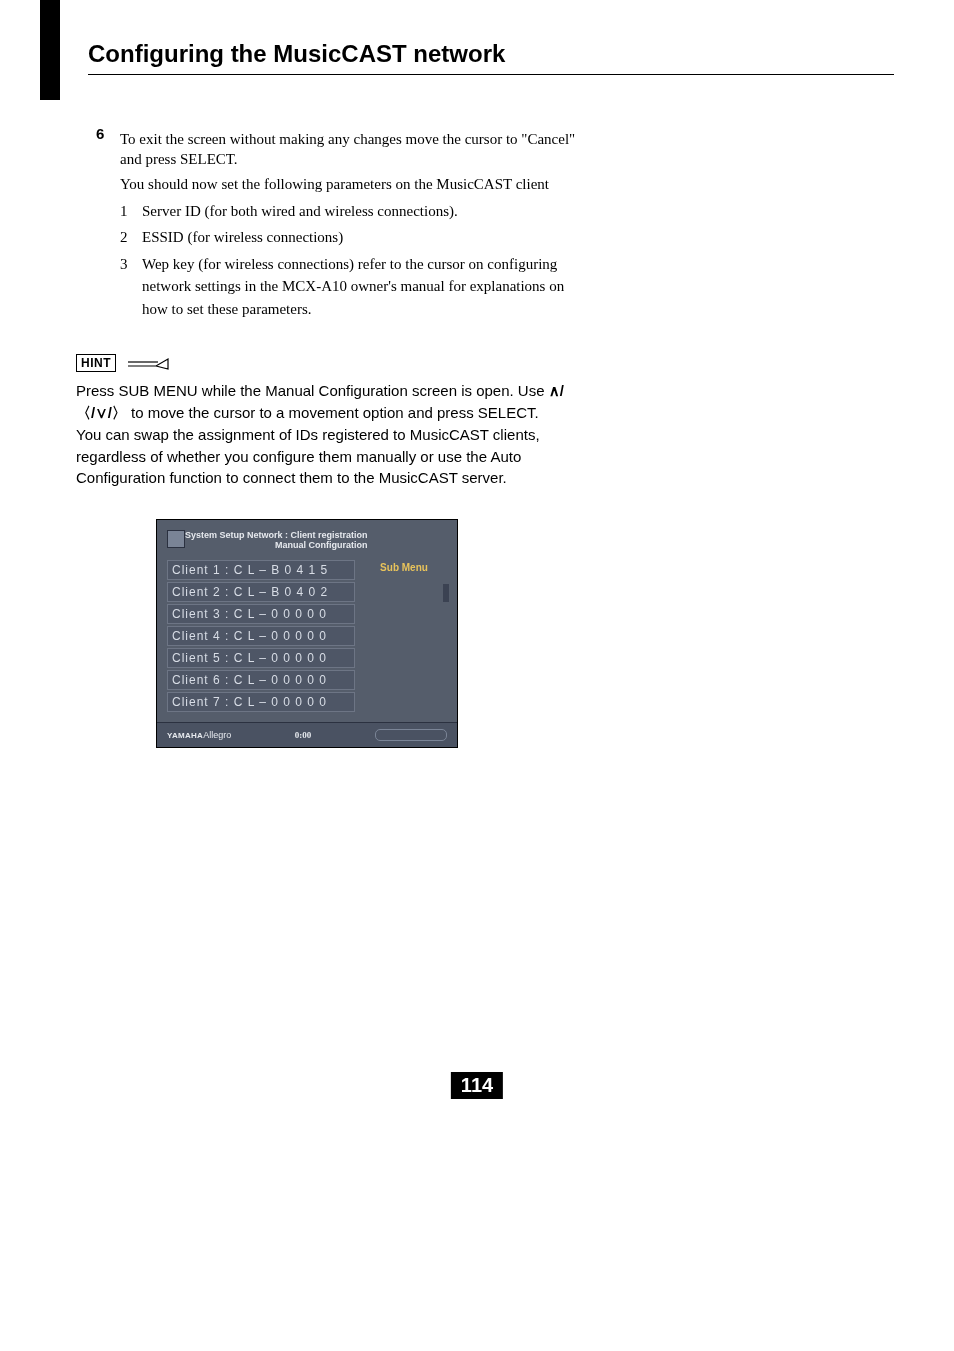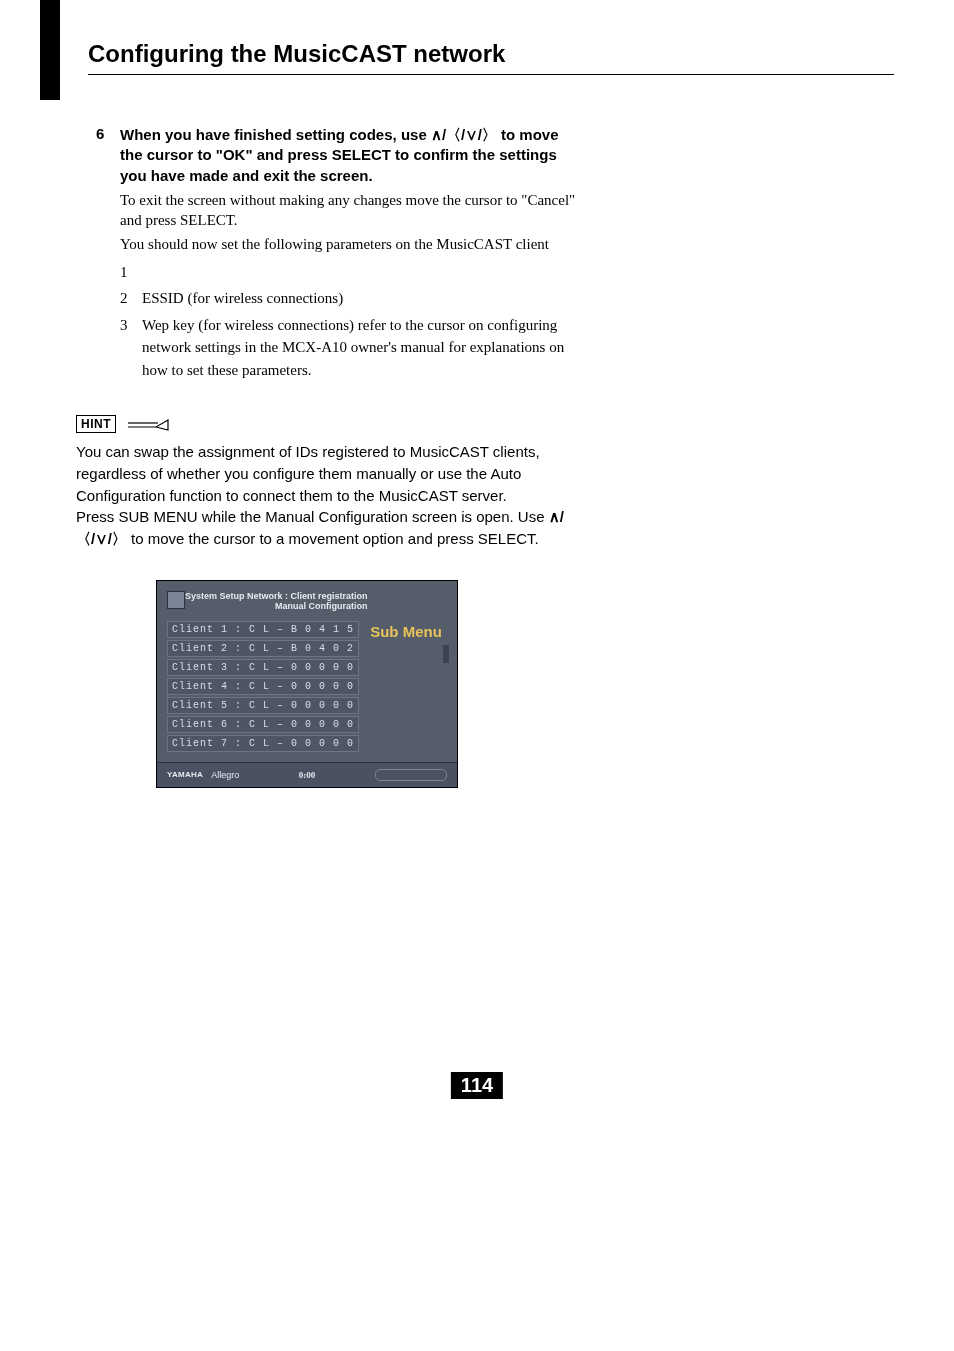--- a/index.html
+++ b/index.html
@@ -22,57 +22,55 @@
   .hint-box{font-family:Helvetica,Arial,sans-serif;font-weight:bold;font-size:12px;border:1px solid #000;padding:1px 4px;letter-spacing:0.5px;}
   .hint-text{font-family:Helvetica,Arial,sans-serif;font-size:15px;line-height:1.45;}
   
   .shot{margin:30px 0 0 80px;width:300px;background:#555d6b;border:1px solid #000;position:relative;font-family:Helvetica,Arial,sans-serif;color:#e6e9ee;font-size:9px;}
   .shot-inner{padding:10px 10px 8px 10px;border-bottom:1px solid #2b3140;}
   .bc{display:flex;align-items:flex-start;margin-bottom:10px;}
   .bc-icon{width:16px;height:16px;background:#7a8496;border:1px solid #2b3140;flex:none;}
   .bc-text{font-weight:bold;}
   .panel-row{display:flex;gap:6px;}
   .client-col{flex:1;}
-  .client-row{border:1px solid #6d7585;background:#4e5666;padding:2px 4px;margin-bottom:2px;font-family:Liberation Mono, monospace;letter-spacing:1px;font-size:10px;color:#d8dde6;white-space:nowrap;}
+  .client-row{border:1px solid #6d7585;background:#4e5666;padding:2px 4px;margin-bottom:2px;font-family:Liberation Sans, sans-serif;letter-spacing:1px;font-size:12px;color:#d8dde6;white-space:nowrap;}
   .menu-col{width:86px;}
-  .menu-head{color:#e8c35b;font-weight:bold;text-align:center;font-size:15px;margin:2px 0 4px 0;}
+  .menu-head{color:#e8c35b;font-weight:bold;text-align:center;font-size:10px;margin:2px 0 4px 0;}
   .menu-box{border:1px solid #6d7585;background:#4e5666;}
   .menu-item{padding:2px 4px;font-size:8.5px;color:#d8dde6;}
   .menu-item.sel{background:#6a94c7;color:#fff;border:1px solid #bcd2ee;margin:-1px;}
   .menu-scroll{position:absolute;right:8px;top:64px;width:6px;height:18px;background:#3b4252;}
   .shot-foot{display:flex;align-items:center;justify-content:space-between;padding:6px 10px;background:#4a5262;}
-  .foot-left{display:flex;align-items:center;gap:8px;}
+  .foot-left{display:flex;align-items:center;}
   .foot-logo{font-weight:bold;font-size:8px;letter-spacing:0.3px;}
   .foot-mid{font-weight:bold;font-size:9px;font-family:Liberation Serif, serif;}
   .foot-pill{width:70px;height:10px;border:1px solid #7a8496;border-radius:5px;}
   
   .pagenum{position:absolute;left:50%;transform:translateX(-50%);bottom:64px;background:#000;color:#fff;font-family:Helvetica,Arial,sans-serif;font-weight:bold;font-size:20px;padding:2px 10px;}
   svg{display:block;}
 </style>
 </head>
 <body>
 
 <div class="page">
   <div class="side-tab"></div>
 
   <h1 class="title">Configuring the MusicCAST network</h1>
   <hr class="title-rule">
 
   <div class="step-wrap">
     <div class="step-row">
       <div class="step-num">6</div>
       <div class="step-body">
-        <div class="step-bold">
-          <span>When you have finished setting codes, use </span><span class="arrow">∧/〈/∨/〉</span><span> to move the cursor to "OK" and press SELECT to confirm the settings you have made and exit the screen.</span>
-        </div>
         <div class="step-para">To exit the screen without making any changes move the cursor to "Cancel" and press SELECT.</div>
         <div class="step-para">You should now set the following parameters on the MusicCAST client</div>
         <div class="sublist">
           <div class="row">
               <div class="n">1</div>
+              <div>Server ID (for both wired and wireless connections).</div>
             </div>
           <div class="row">
               <div class="n">2</div>
               <div>ESSID (for wireless connections)</div>
             </div>
           <div class="row">
               <div class="n">3</div>
               <div>Wep key (for wireless connections) refer to the cursor on configuring network settings in the MCX-A10 owner's manual for explanations on how to set these parameters.</div>
             </div>
         </div>
@@ -81,24 +79,24 @@
   </div>
 
   <div class="hint-block">
     <div class="hint-label">
       <span class="hint-box">HINT</span>
       <svg width="46" height="16" viewBox="0 0 46 16">
         <path d="M0 11 L28 11 L40 4 L40 14 L28 11 Z" fill="none" stroke="#000" stroke-width="1.2"></path>
         <path d="M0 7 L30 7" fill="none" stroke="#000" stroke-width="1.2"></path>
       </svg>
     </div>
-    <div class="hint-text">You can swap the assignment of IDs registered to MusicCAST clients, regardless of whether you configure them manually or use the Auto Configuration function to connect them to the MusicCAST server.</div>
     <div class="hint-text">
       <span>Press SUB MENU while the Manual Configuration screen is open. Use </span><span class="arrow">∧/〈/∨/〉</span><span> to move the cursor to a movement option and press SELECT.</span>
     </div>
+    <div class="hint-text">You can swap the assignment of IDs registered to MusicCAST clients, regardless of whether you configure them manually or use the Auto Configuration function to connect them to the MusicCAST server.</div>
 
     <div class="shot">
       <div class="shot-inner">
         <div class="bc">
           <div class="bc-icon"></div>
           <div class="bc-text">
             <div>System Setup   Network : Client registration</div>
             <div style="text-align:right;">Manual Configuration</div>
           </div>
         </div>

